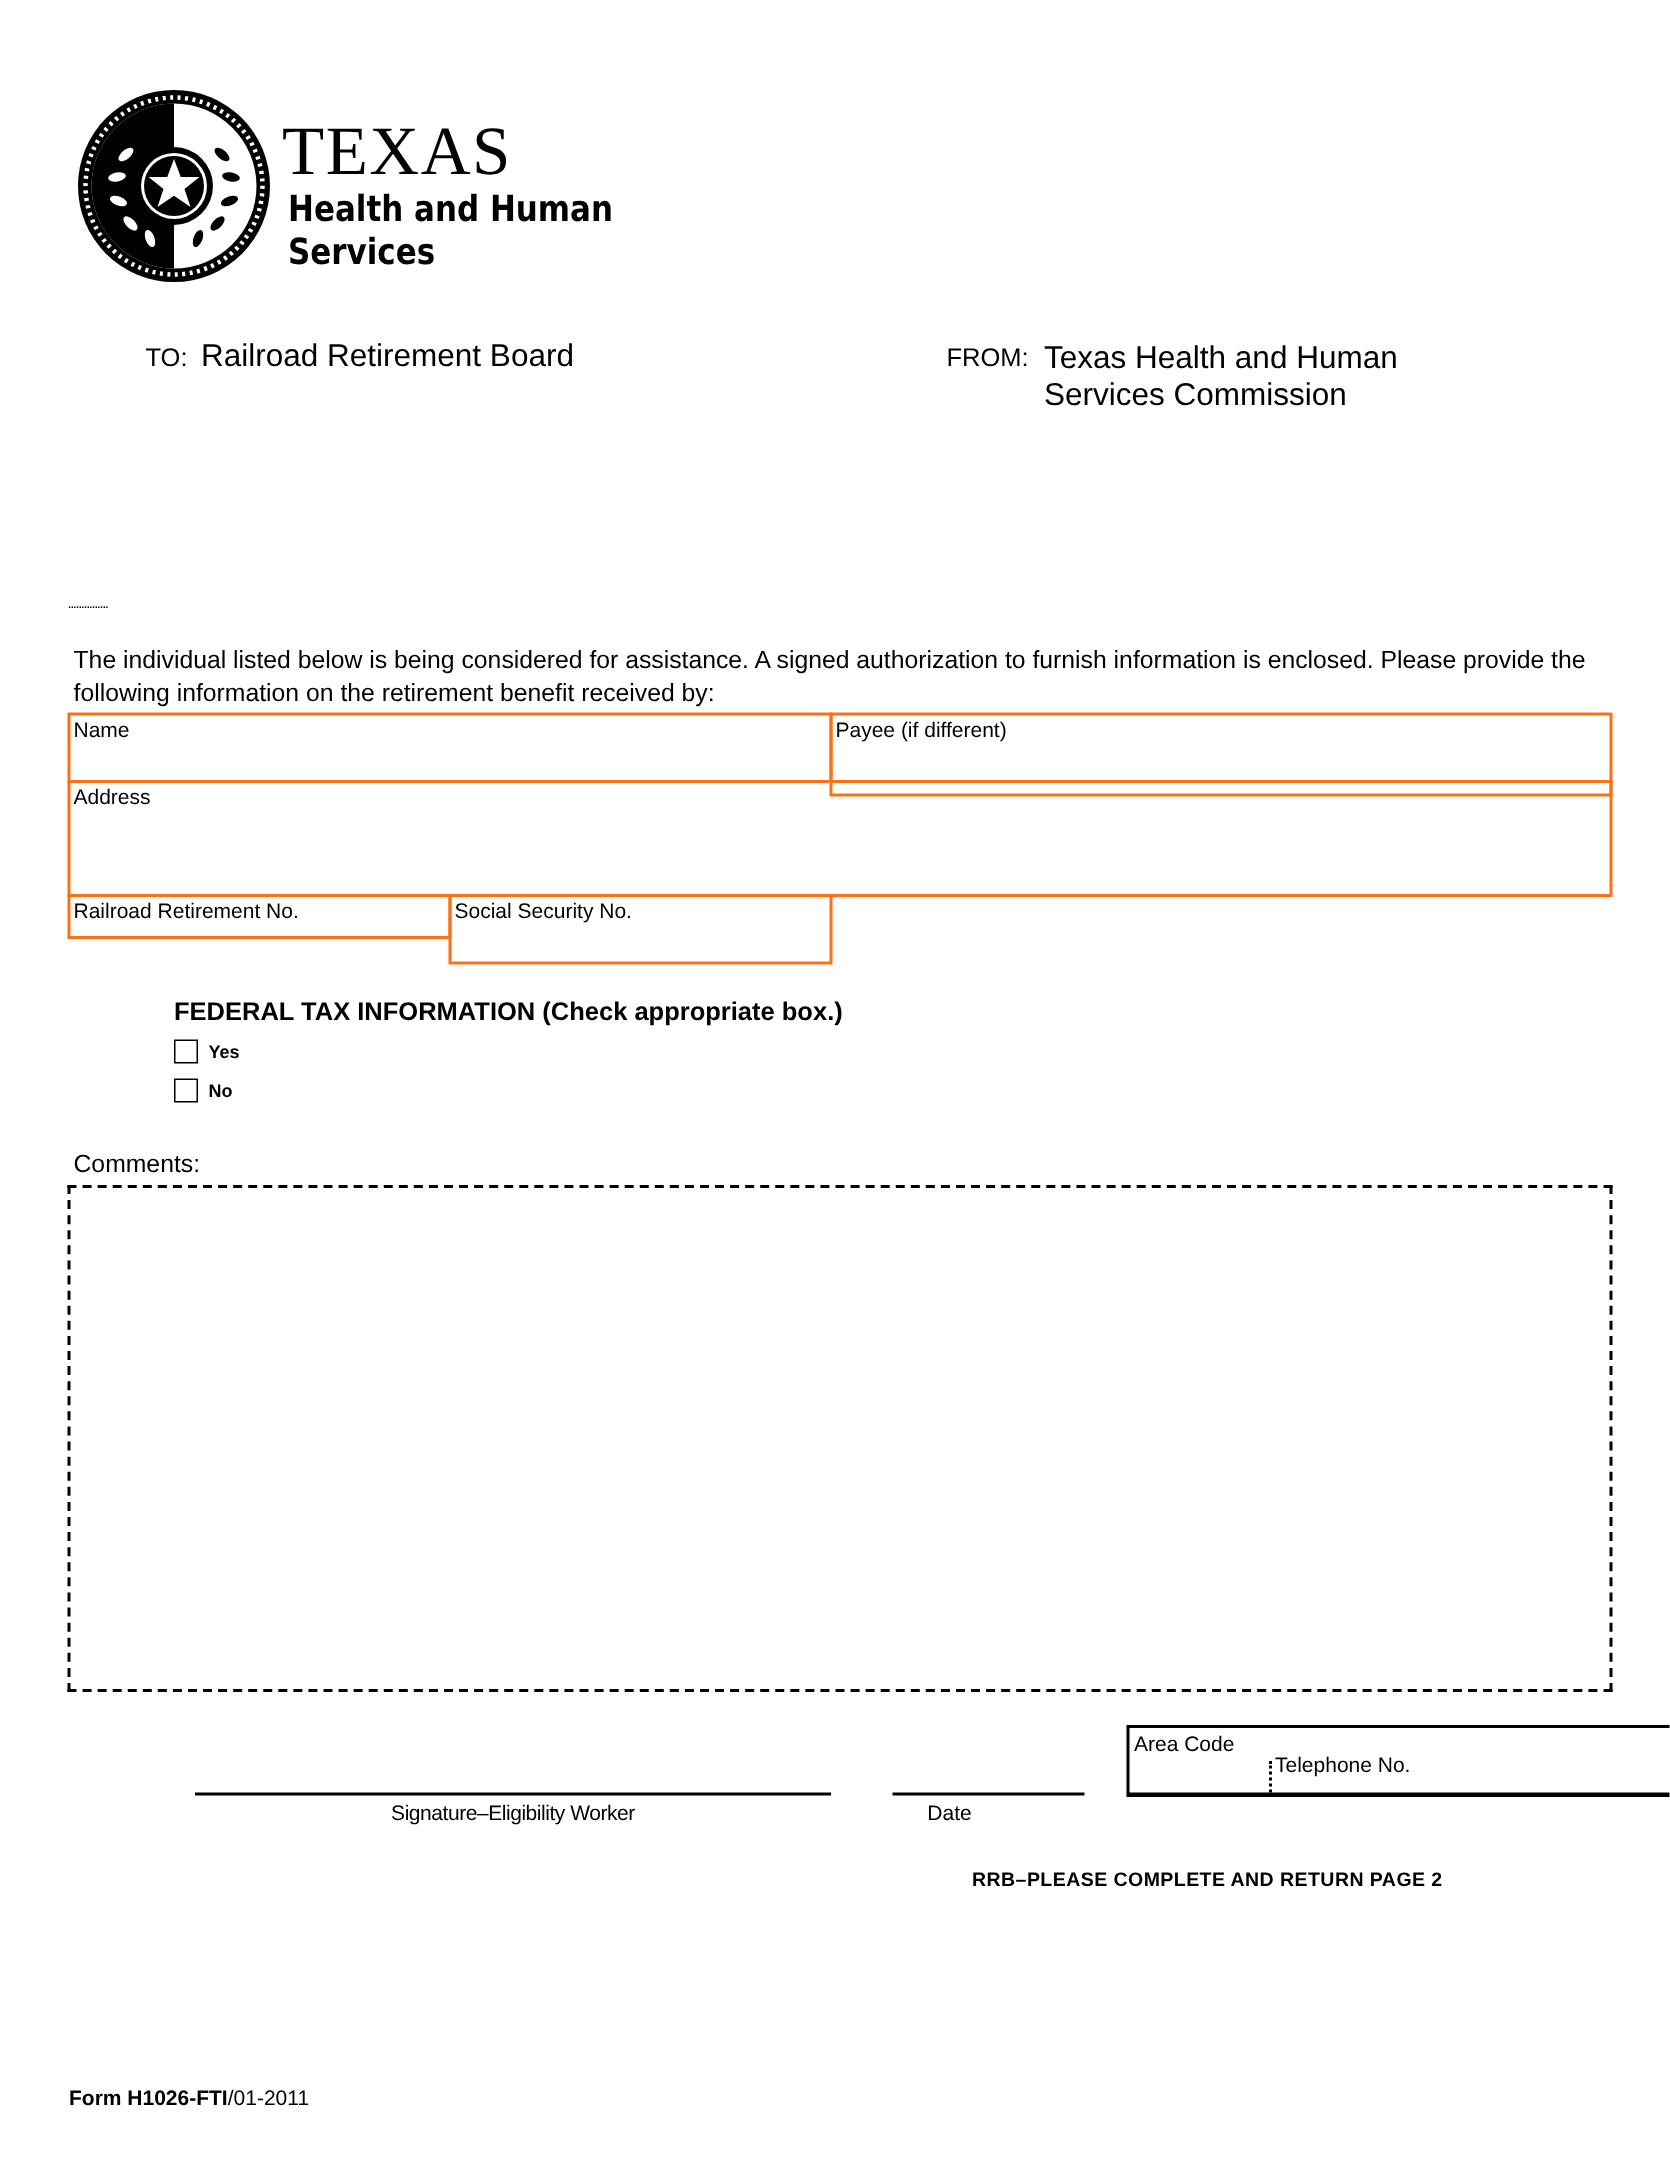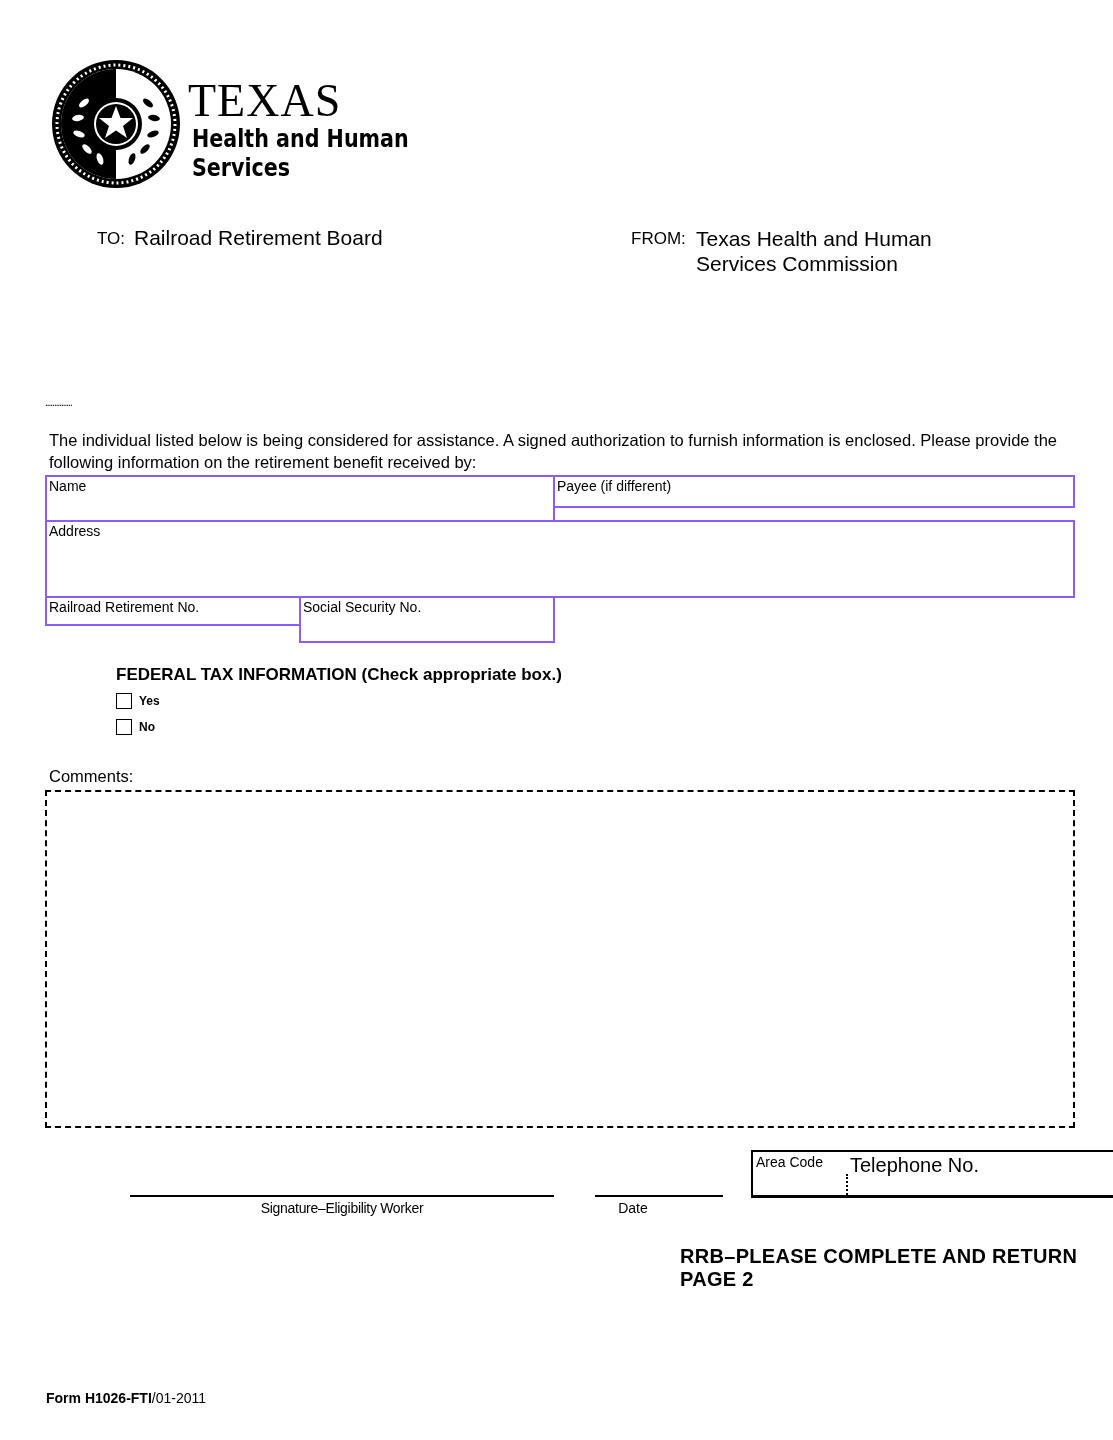--- a/index.html
+++ b/index.html
@@ -22,44 +22,44 @@
   .to-label { left: 97px; top: 229px; }
   .to-value { left: 134px; top: 226px; }
   .from-label { left: 631px; top: 229px; text-align: center; }
   .from-value { left: 696px; top: 226px; line-height: 25px; }
 
   .dots { left: 45px; top: 398px; font-size: 10px; letter-spacing: -1px; line-height: 10px; }
 
   .intro { left: 49px; top: 429px; width: 1010px; font-size: 16.5px; line-height: 22px; }
 
   
-  .cell { position: absolute; border: 2px solid #8b5cf6; box-sizing: border-box; }
+  .cell { position: absolute; border: 2px solid #f97316; box-sizing: border-box; }
   .cell-label { position: absolute; left: 2px; top: 1px; font-size: 14px; }
 
   .fti-title { left: 116px; top: 665px; font-size: 17px; font-weight: bold; }
   .cb-row { left: 116px; display: flex; align-items: center; gap: 7px; }
   .cb { width: 16px; height: 16px; border: 1px solid #000; box-sizing: border-box; background: #fff; }
   .cb-label { font-size: 12px; font-weight: bold; }
 
   .comments-label { left: 49px; top: 767px; font-size: 16.5px; }
   .comments-box { left: 45px; top: 790px; width: 1030px; height: 338px;
                   border: 2px dashed #000; box-sizing: border-box; }
   .comments-box textarea { width: 100%; height: 100%; border: none; resize: none; background: transparent; outline: none; }
 
   .sig-line { left: 130px; top: 1195px; width: 424px; height: 2px; background: #000; }
   .date-line { left: 595px; top: 1195px; width: 128px; height: 2px; background: #000; }
   .sig-label { left: 130px; top: 1200px; width: 424px; text-align: center; font-size: 14px; letter-spacing: -0.3px; }
   .date-label { left: 569px; top: 1200px; width: 128px; text-align: center; font-size: 14px; }
 
   .phone-box { left: 751px; top: 1150px; width: 376px; height: 48px; border: 2px solid #000; border-bottom-width: 3px; box-sizing: border-box; padding-left: 20px; }
   .phone-div { position: absolute; left: 93px; top: 22px; width: 0; height: 24px; border-left: 2px dotted #000; }
   .phone-area { position: absolute; left: 3px; top: 2px; font-size: 14px; }
-  .phone-tel { position: absolute; left: 97px; top: 2px; font-size: 20px; }
+  .phone-tel { position: absolute; left: 97px; top: 16px; font-size: 14px; }
 
-  .rrb-note { left: 680px; top: 1245px; font-size: 20px; font-weight: bold; letter-spacing: 0.3px; }
+  .rrb-note { left: 648px; top: 1245px; font-size: 13px; font-weight: bold; letter-spacing: 0.3px; }
   .form-id { left: 46px; top: 1390px; font-size: 14px; }
   .form-id b { font-weight: bold; }
 </style>
 </head>
 <body>
 
 <div class="abs seal">
   <svg width="132" height="132" viewBox="0 0 132 132">
     <circle cx="66" cy="66" r="64" fill="#000"></circle>
     <circle cx="66" cy="66" r="59" fill="none" stroke="#fff" stroke-width="3" stroke-dasharray="2 3"></circle>
@@ -97,21 +97,21 @@
   <div>Services Commission</div>
 </div>
 
 <div class="abs dots">...............</div>
 
 <div class="abs intro">The individual listed below is being considered for assistance. A signed authorization to furnish information is enclosed. Please provide the following information on the retirement benefit received by:</div>
 
 <div class="cell" style="left:45px; top:475px; width:510px; height:47px;">
   <span class="cell-label">Name</span>
 </div>
-<div class="cell" style="left:553px; top:475px; width:522px; height:33px;">
+<div class="cell" style="left:553px; top:475px; width:522px; height:56px;">
   <span class="cell-label">Payee (if different)</span>
 </div>
 <div class="cell" style="left:45px; top:520px; width:1030px; height:78px;">
   <span class="cell-label">Address</span>
 </div>
 <div class="cell" style="left:45px; top:596px; width:256px; height:30px;">
   <span class="cell-label">Railroad Retirement No.</span>
 </div>
 <div class="cell" style="left:299px; top:596px; width:256px; height:47px;">
   <span class="cell-label">Social Security No.</span>

